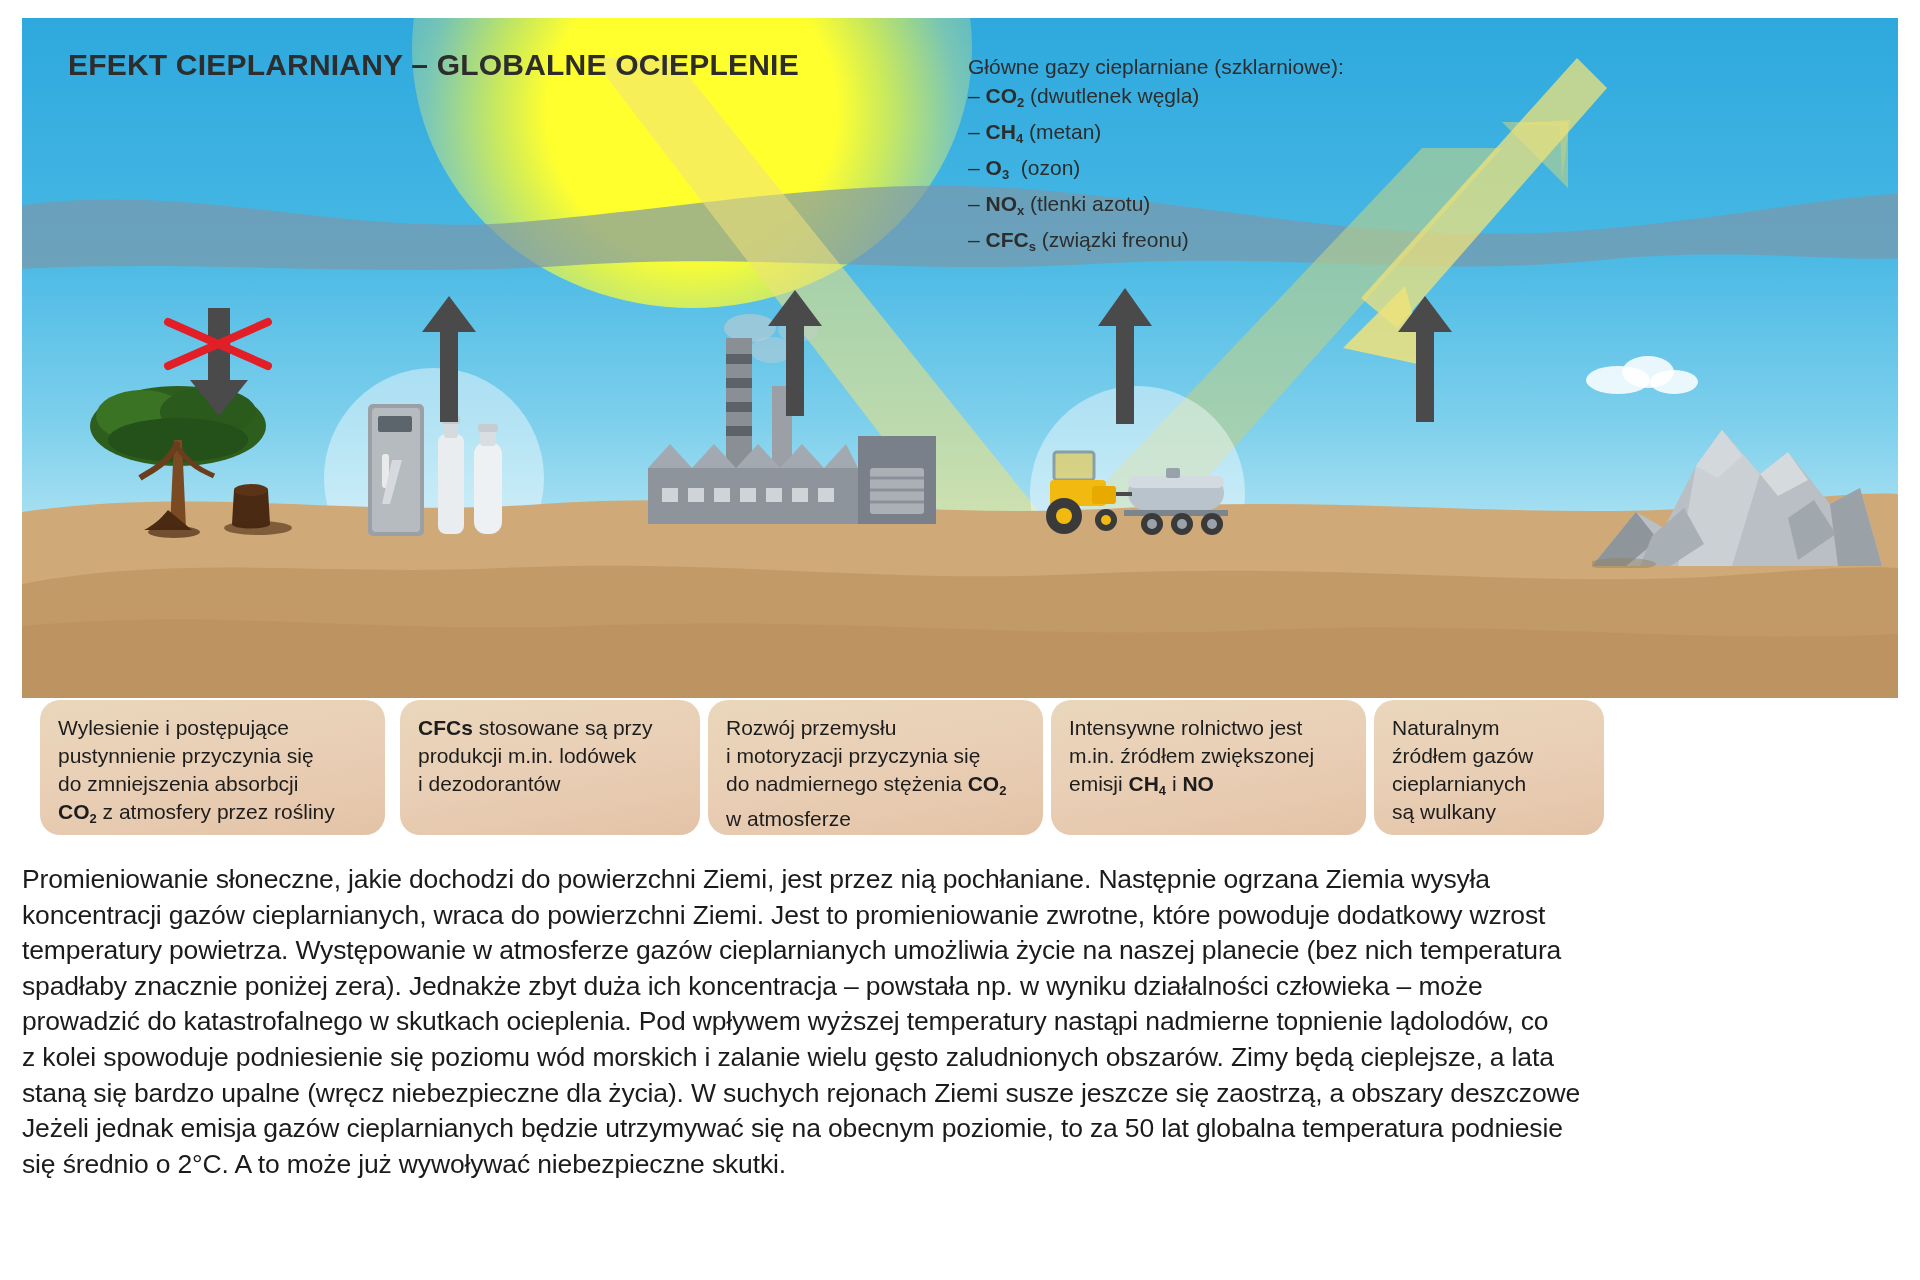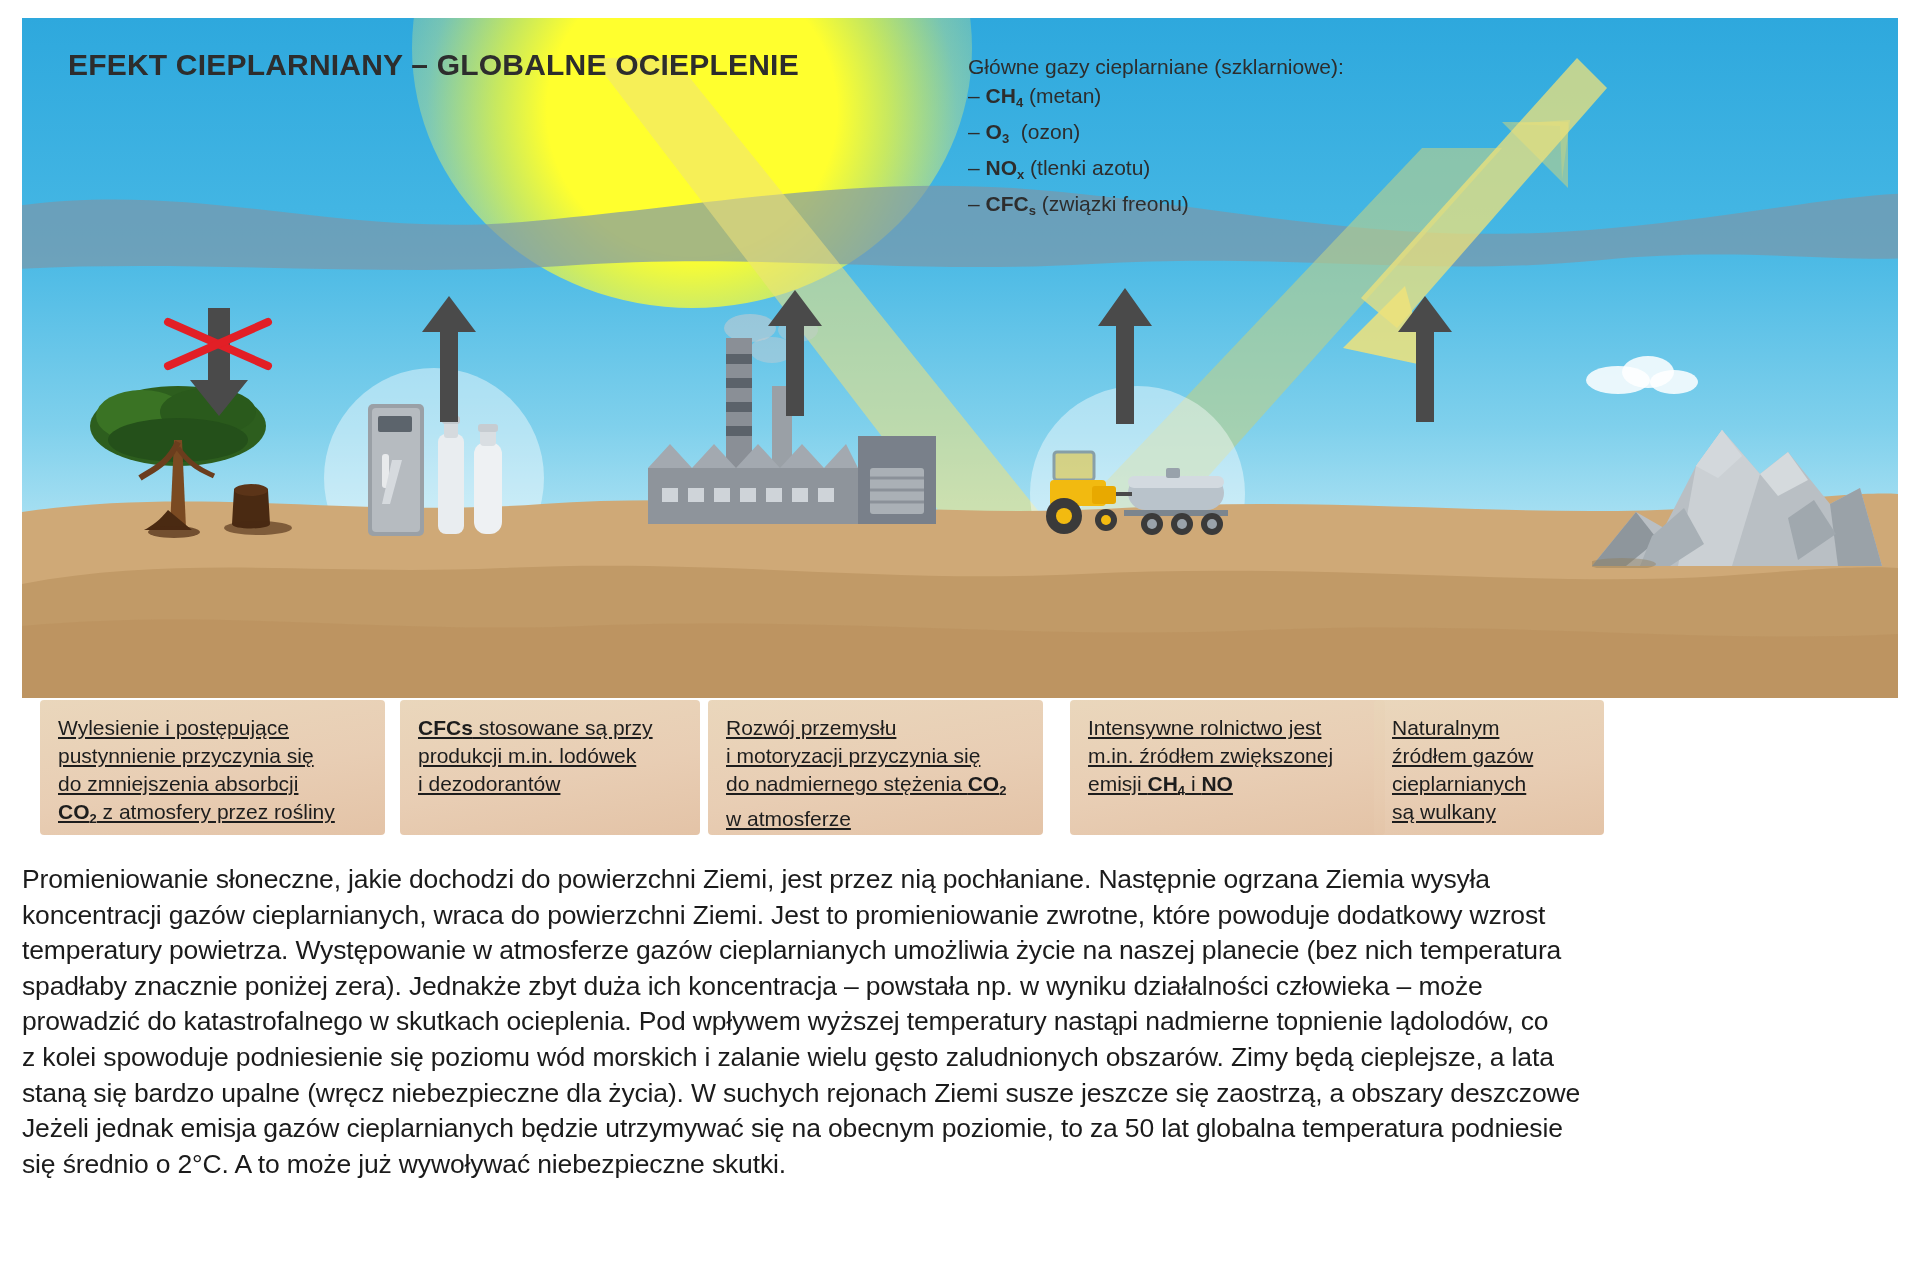--- a/index.html
+++ b/index.html
@@ -123,34 +123,33 @@
     left: 22px;
     top: 700px;
     width: 1876px;
     height: 0;
   }
   .cbox {
     position: absolute;
     top: 0;
     height: 135px;
     background: linear-gradient(170deg, rgba(233,213,185,0.96) 0%, rgba(231,203,176,0.95) 55%, rgba(226,192,162,0.95) 100%);
-    border-radius: 4px;
+    border-radius: 20px;
     box-sizing: border-box;
     padding: 14px 18px 0 18px;
     color: #1d1d1d;
     font-size: 21px;
     line-height: 28px;
-    text-decoration: underline;
   }
   .cbox b { font-weight: bold; text-align: center; }
   .cbox sub { font-size: 13px; font-weight: bold; vertical-align: -4px; }
   .cbox.b1 { left: 18px;   width: 345px; }
   .cbox.b2 { left: 378px;  width: 300px; }
   .cbox.b3 { left: 686px;  width: 335px; }
-  .cbox.b4 { left: 1029px; width: 315px; margin-left: 19px; }
+  .cbox.b4 { left: 1029px; width: 315px; }
   .cbox.b5 { left: 1352px; width: 230px; }
 
   
   .bodytext {
     position: absolute;
     left: 22px;
     top: 862px;
     width: 1880px;
     color: #1b1b1b;
     font-size: 26.5px;
@@ -323,20 +322,25 @@
       <polygon points="22,136 40,136 40,38 58,38 31,0 4,38 22,38" fill="#4a4a4a"></polygon>
     </svg>
     <svg class="arrow-up" style="left:1372px; top:278px; width:62px; height:126px;" viewBox="0 0 62 126">
       <polygon points="22,126 40,126 40,36 58,36 31,0 4,36 22,36" fill="#4a4a4a"></polygon>
     </svg>
 
     <div class="title">EFEKT CIEPLARNIANY – GLOBALNE OCIEPLENIE</div>
 
     <div class="gaslist">
       <div class="lead">Główne gazy cieplarniane (szklarniowe):</div>
+      <div class="row">
+        <span>–</span>
+        <b><span>CO</span><sub>2</sub></b>
+        <span>(dwutlenek węgla)</span>
+      </div>
       <div class="row">
         <span>–</span>
         <b><span>CH</span><sub>4</sub></b>
         <span>(metan)</span>
       </div>
       <div class="row">
         <span>–</span>
         <b><span>O</span><sub>3</sub></b>
         <span>&nbsp;</span><span>(ozon)</span>
       </div>

